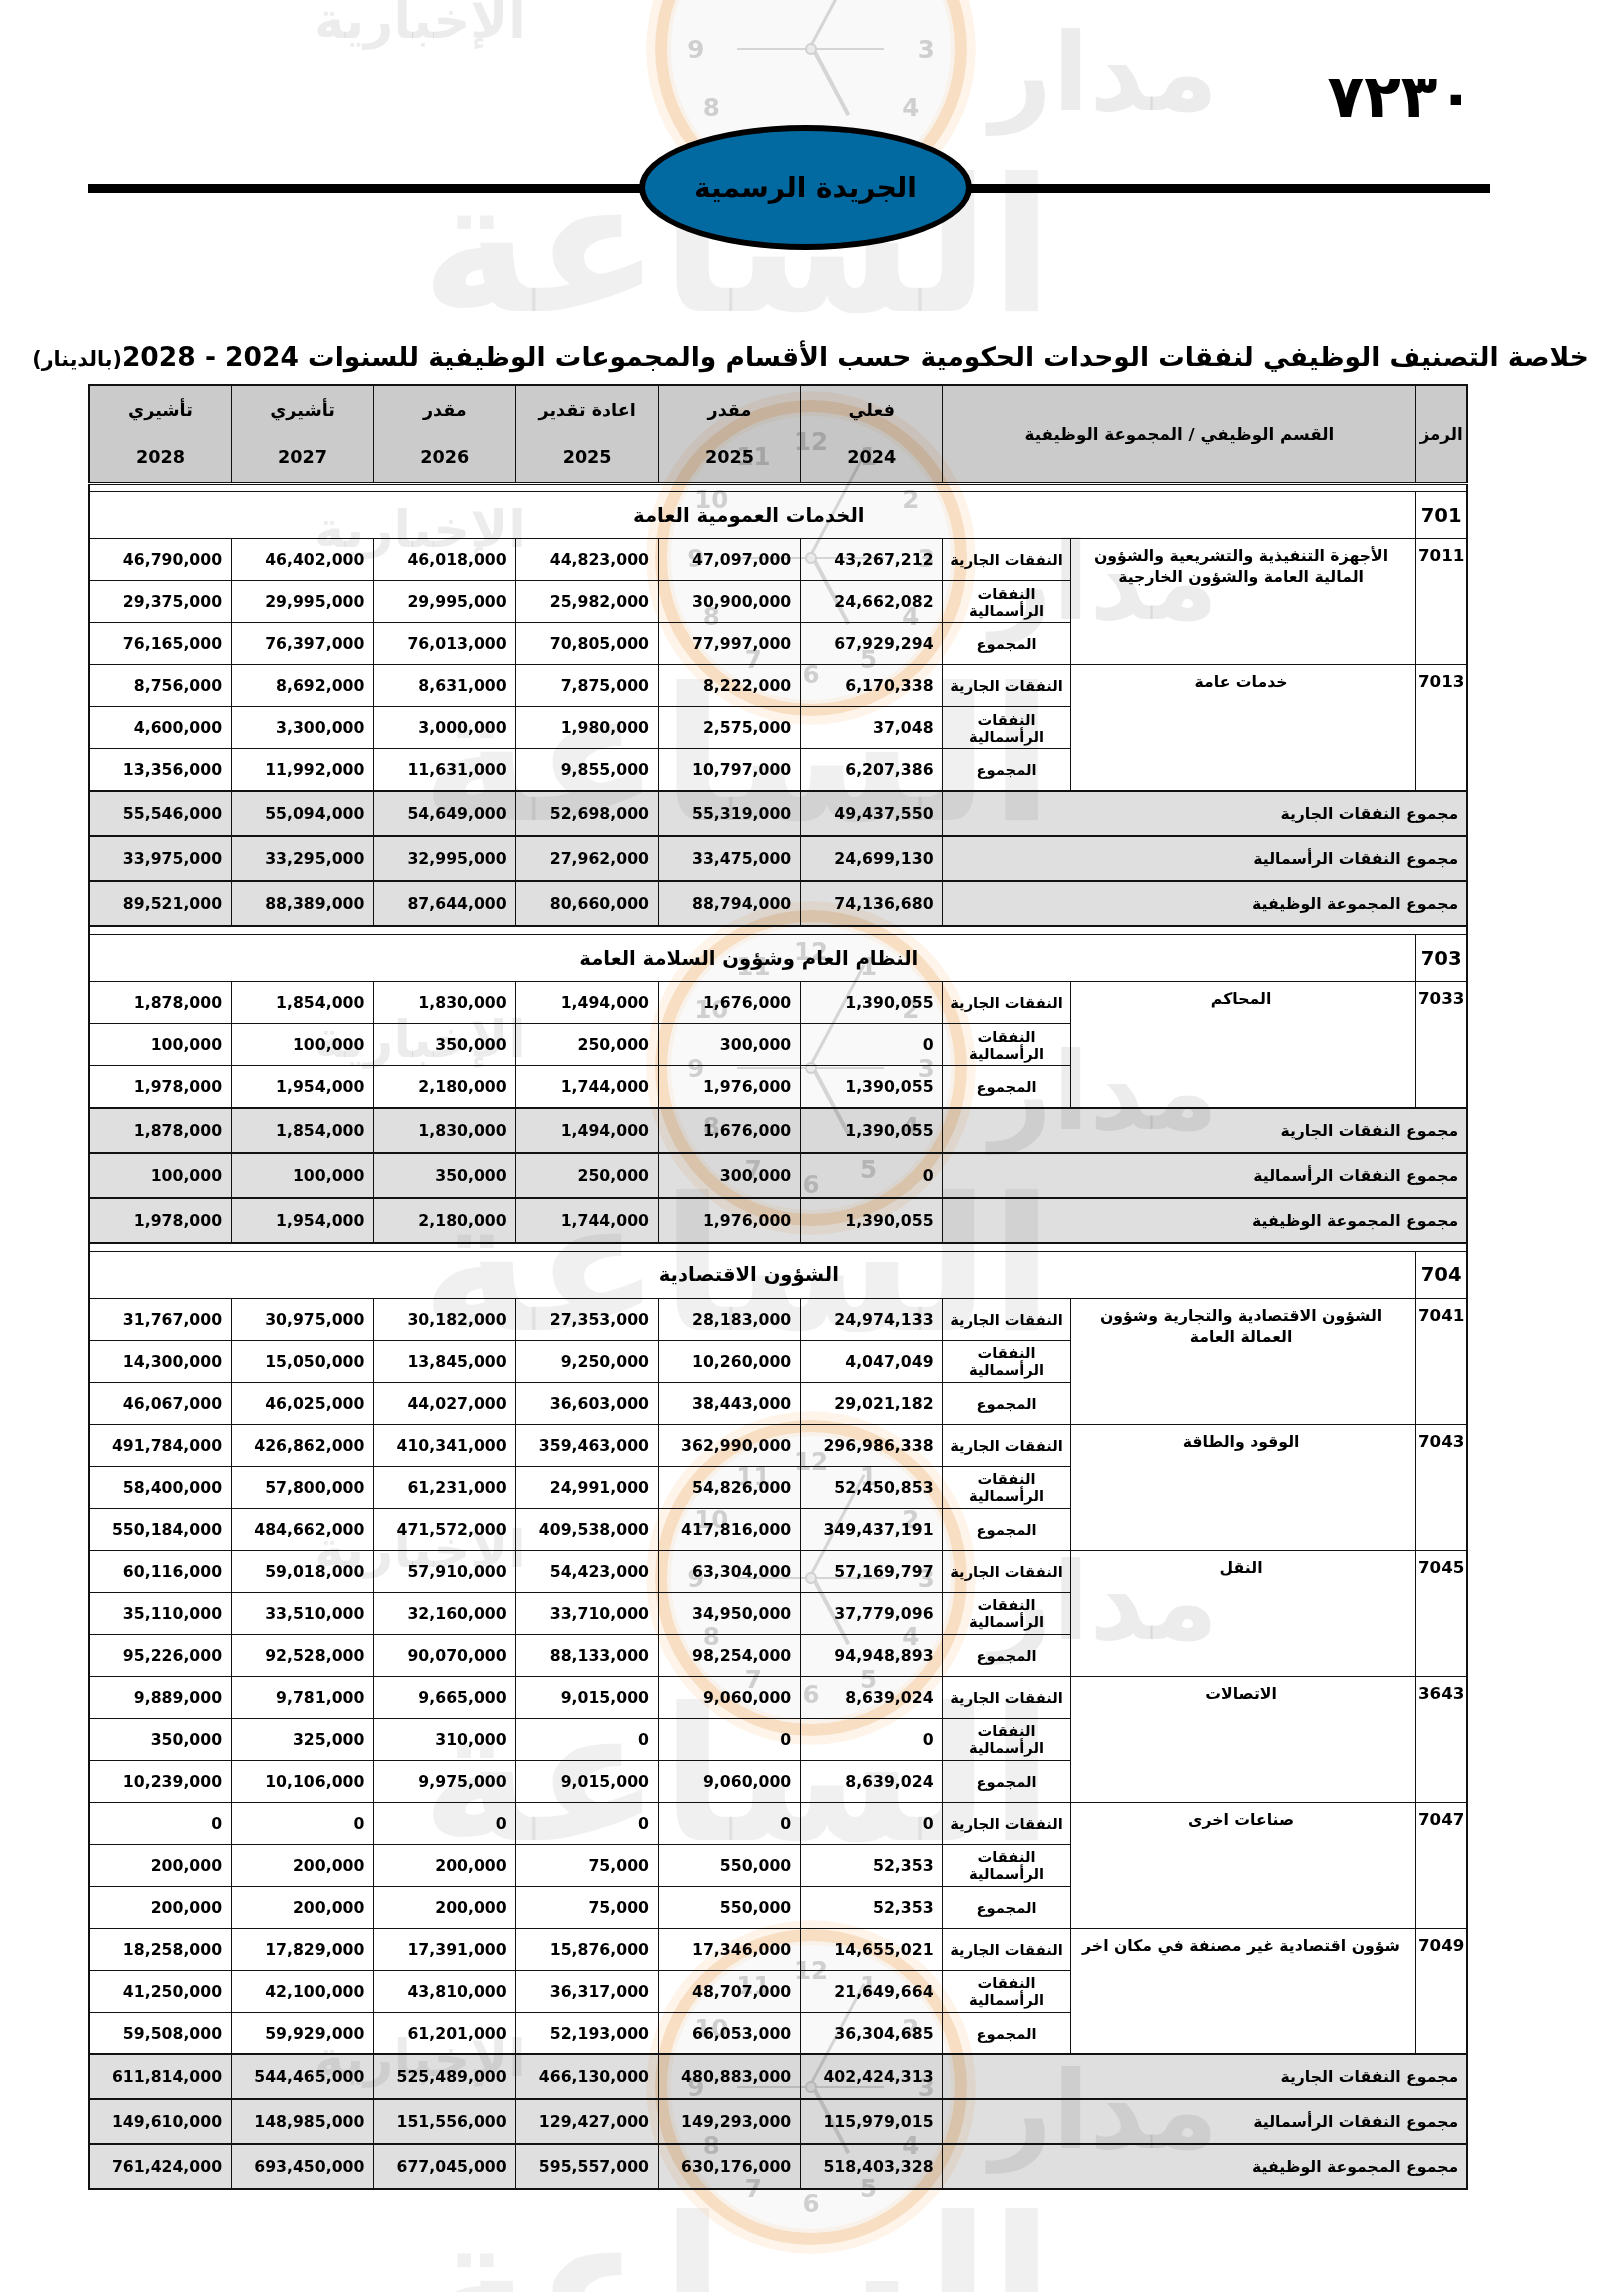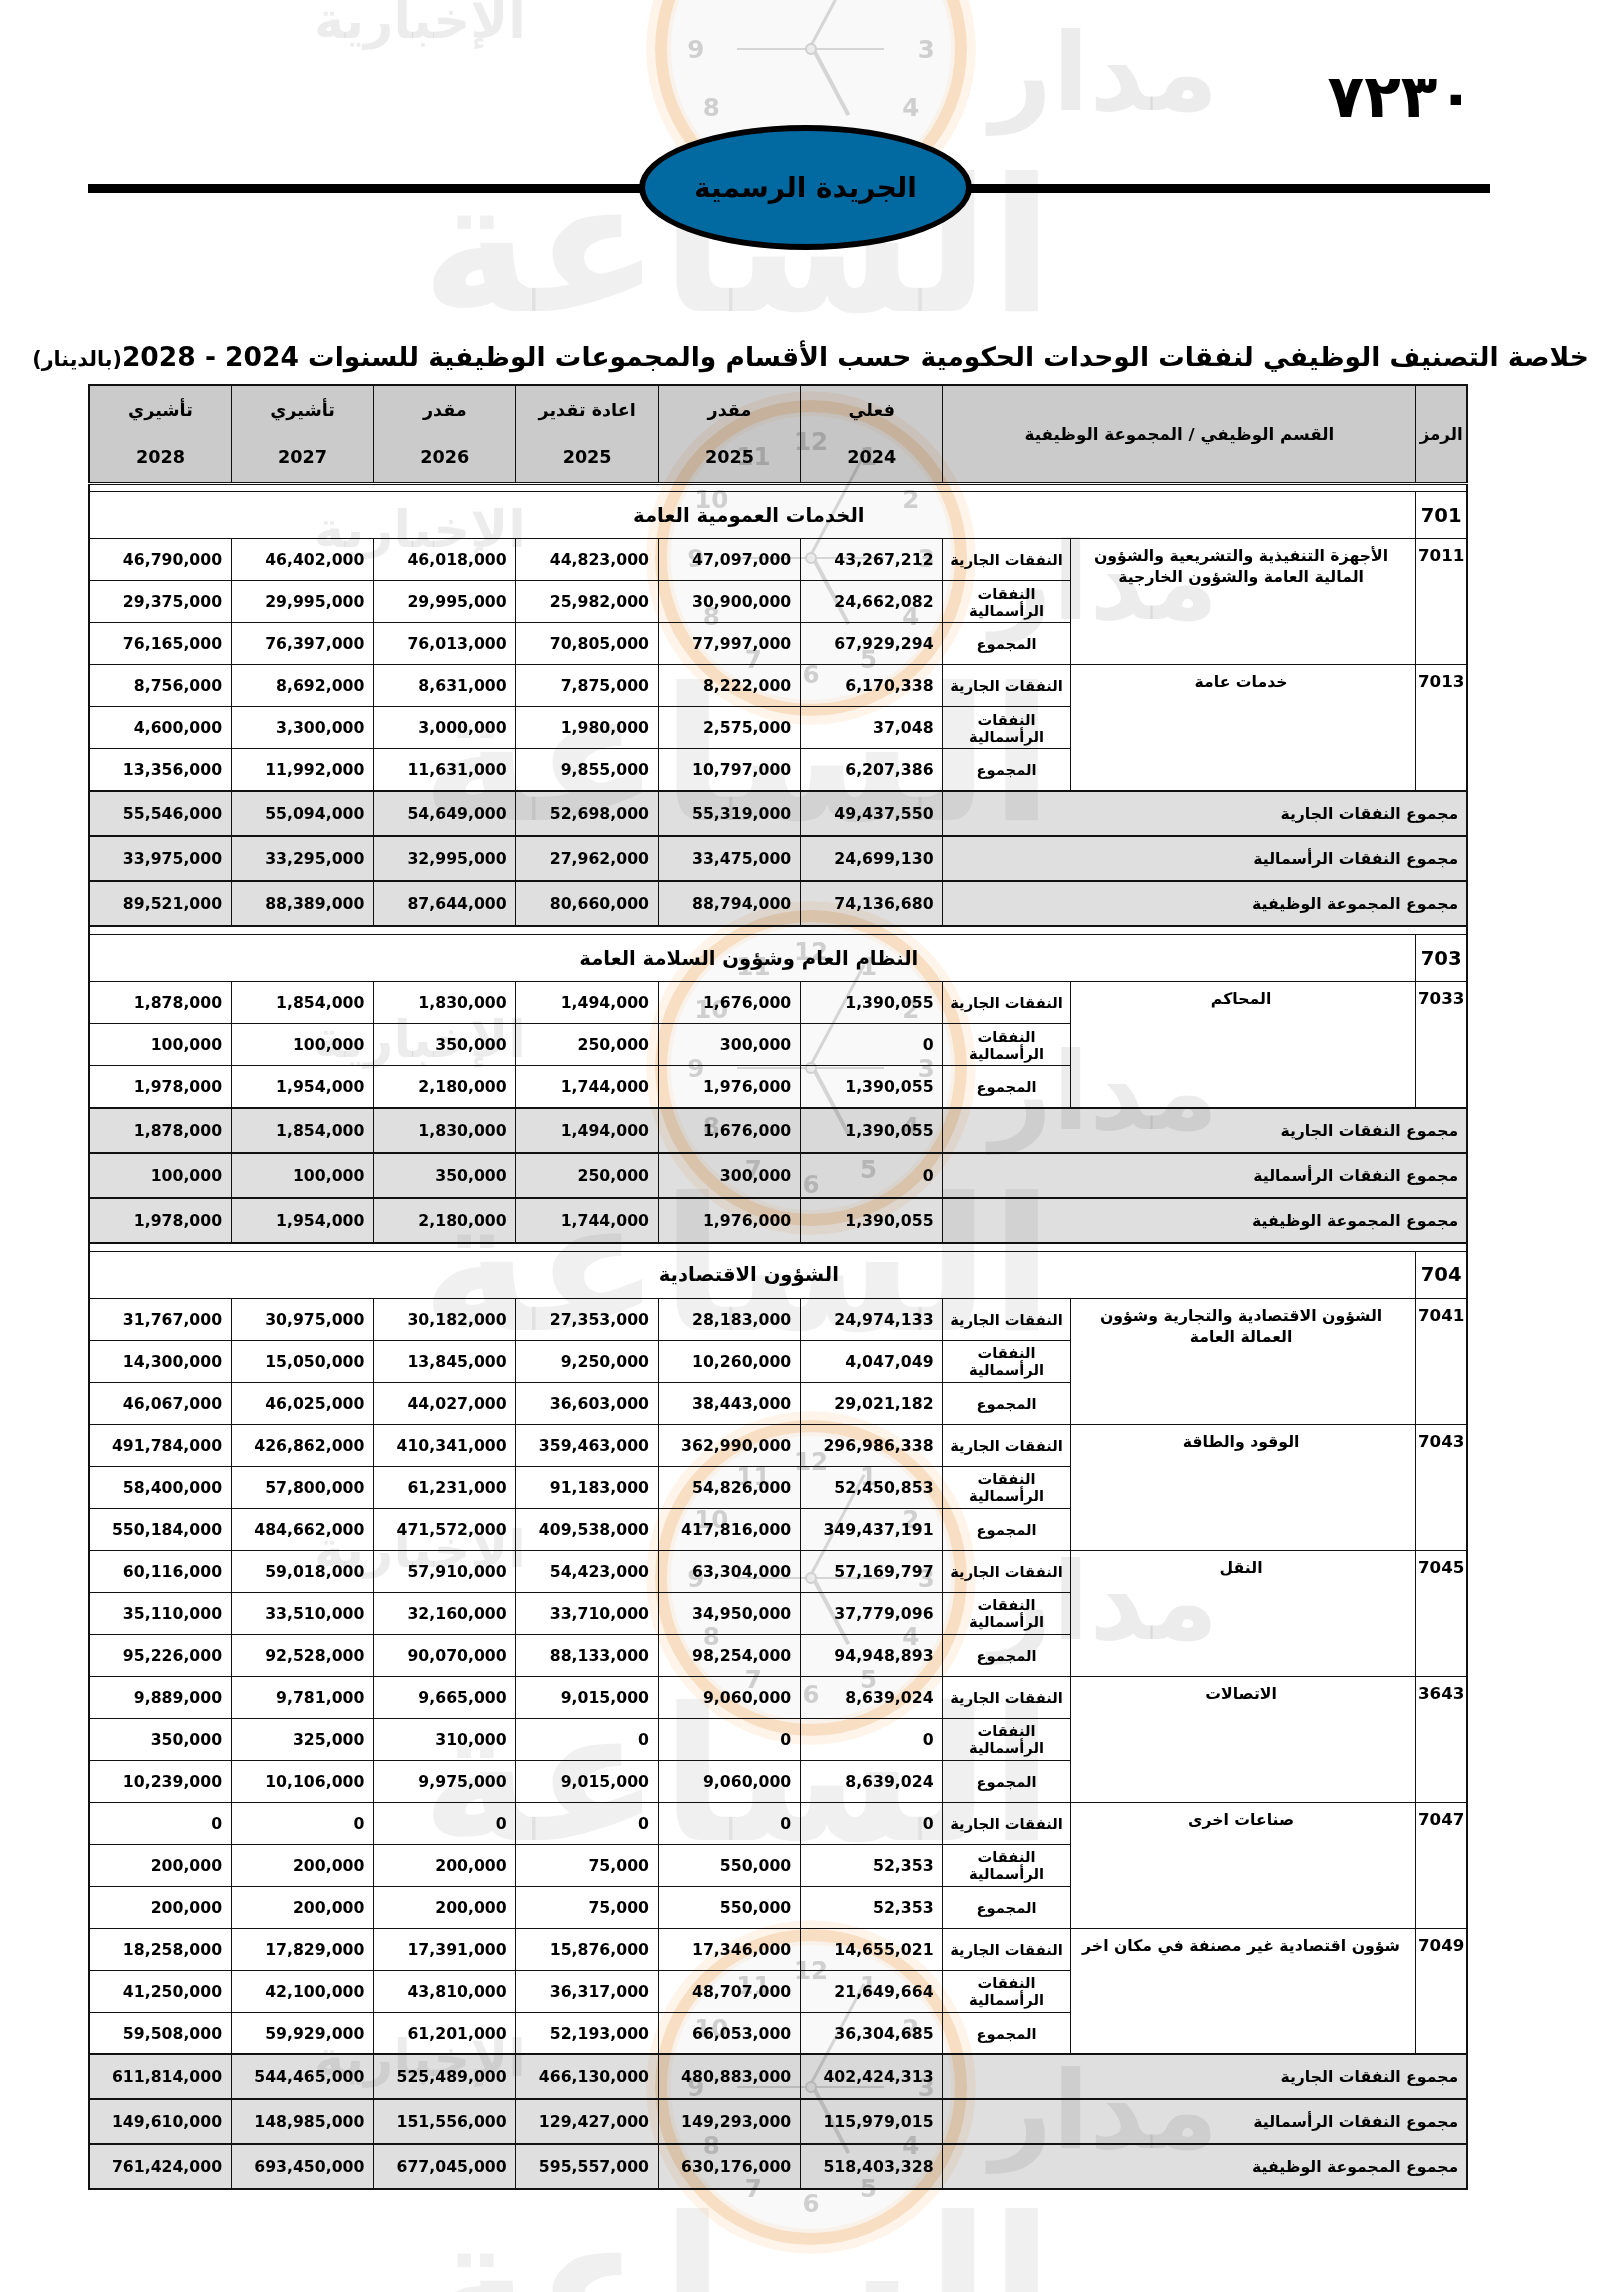--- a/index.html
+++ b/index.html
@@ -492,21 +492,21 @@
             <td class="num-cell">362,990,000</td>
             <td class="num-cell">359,463,000</td>
             <td class="num-cell">410,341,000</td>
             <td class="num-cell">426,862,000</td>
             <td class="num-cell">491,784,000</td>
           </tr>
           <tr>
             <td class="type-cell">النفقات الرأسمالية</td>
             <td class="num-cell">52,450,853</td>
             <td class="num-cell">54,826,000</td>
-            <td class="num-cell">91,183,000</td>
+            <td class="num-cell">24,991,000</td>
             <td class="num-cell">61,231,000</td>
             <td class="num-cell">57,800,000</td>
             <td class="num-cell">58,400,000</td>
           </tr>
           <tr>
             <td class="type-cell">المجموع</td>
             <td class="num-cell">349,437,191</td>
             <td class="num-cell">417,816,000</td>
             <td class="num-cell">409,538,000</td>
             <td class="num-cell">471,572,000</td>

